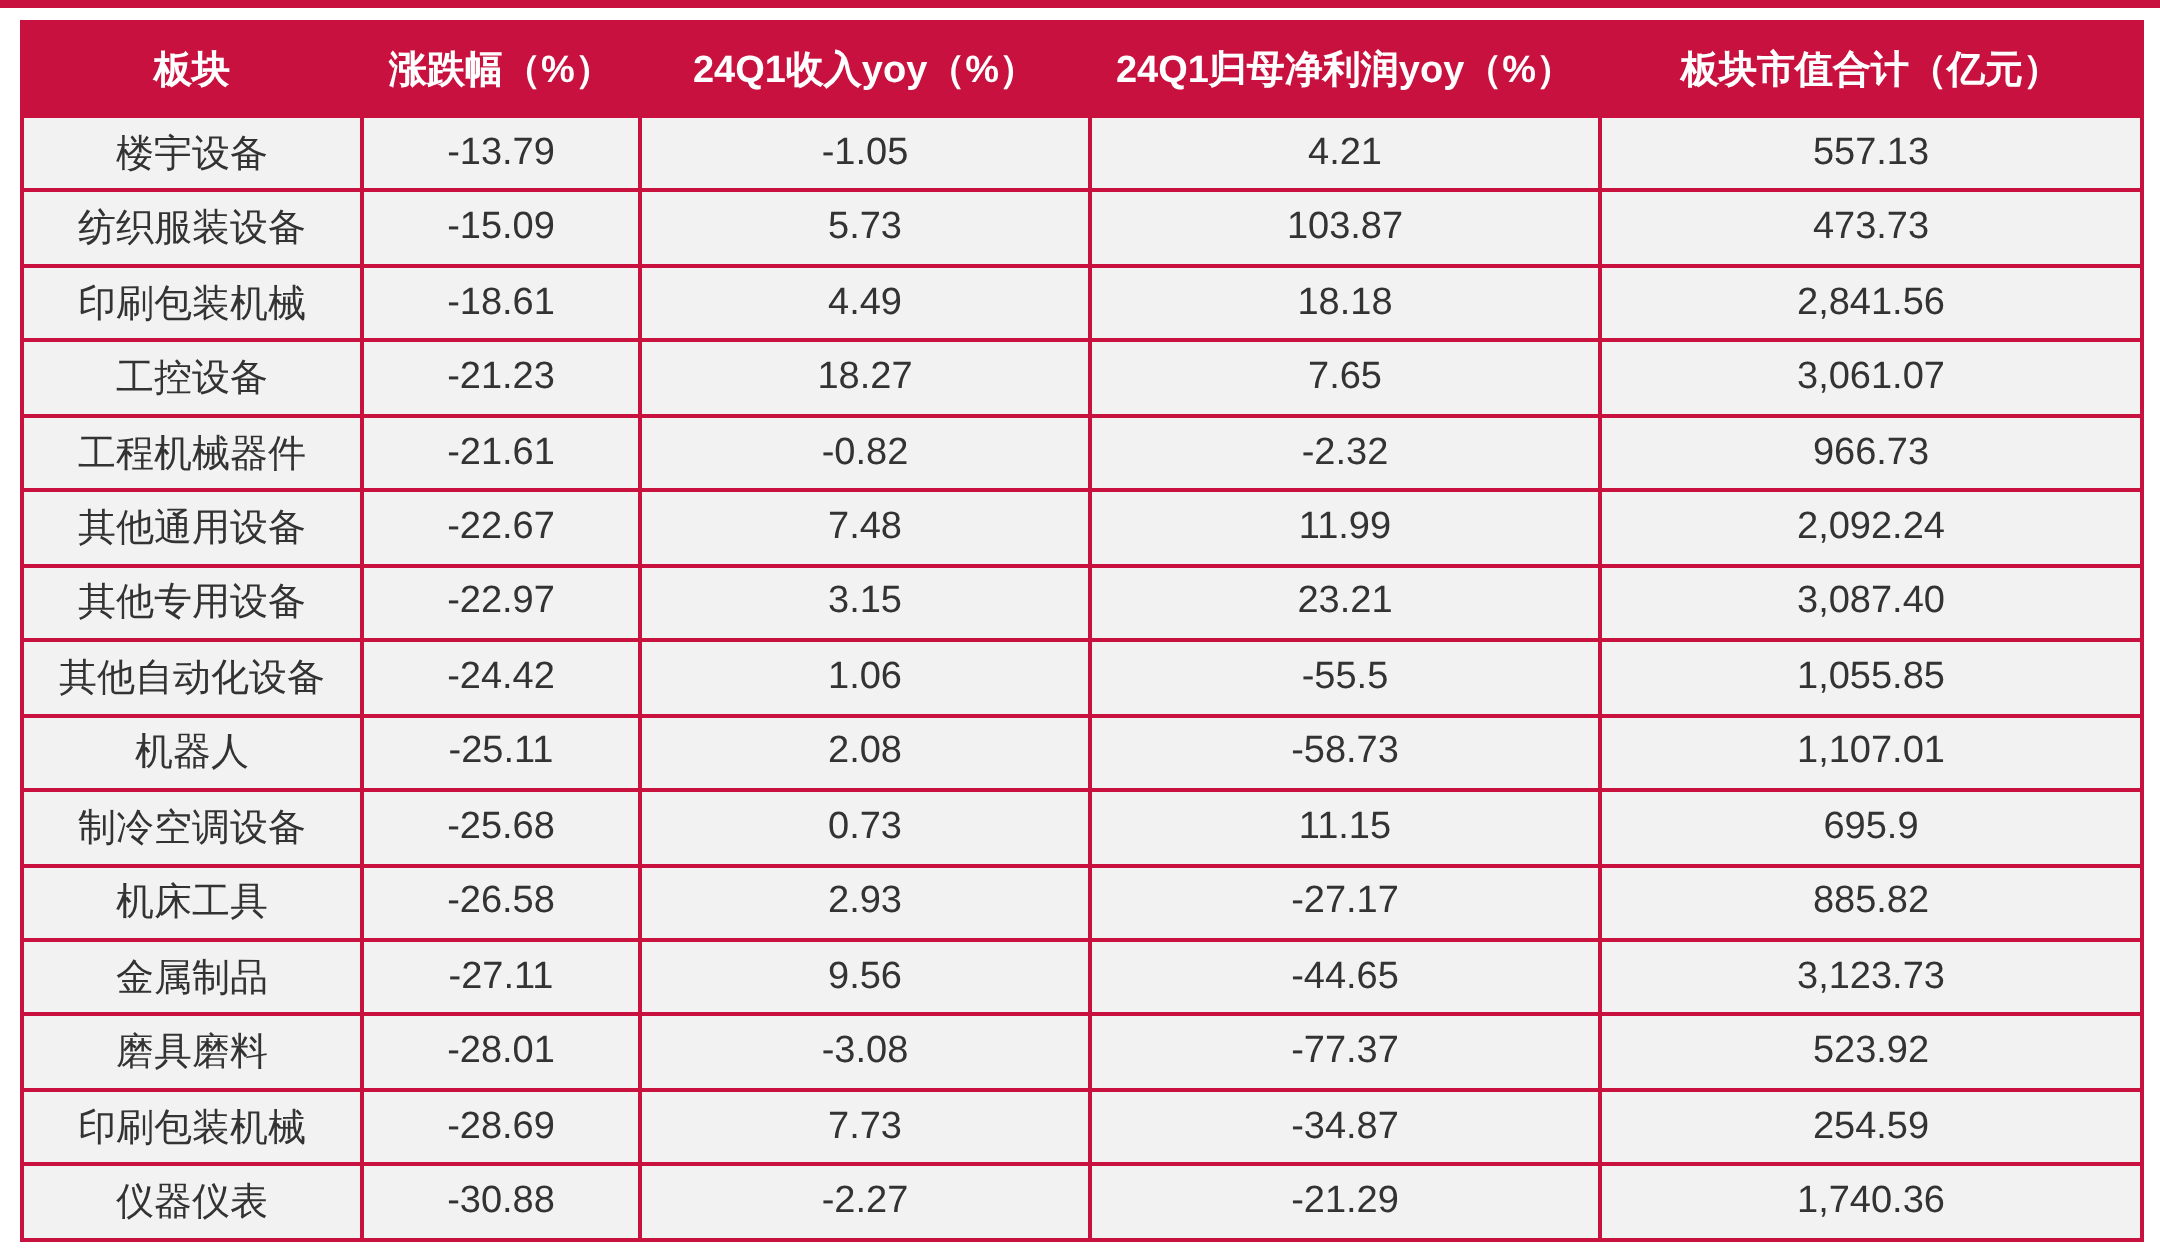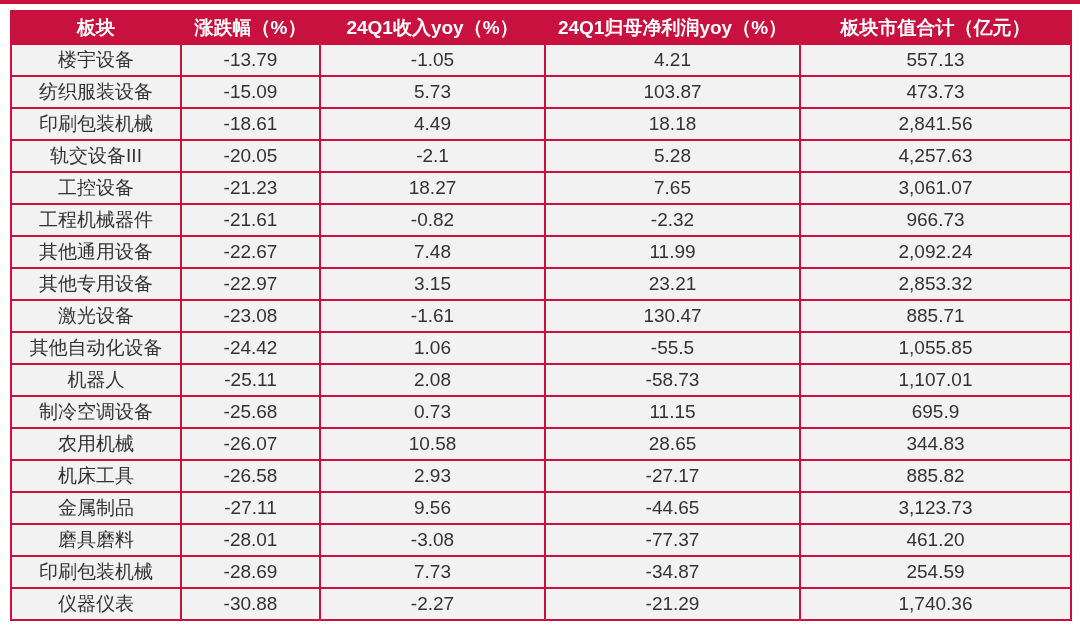--- a/index.html
+++ b/index.html
@@ -36,21 +36,21 @@
     vertical-align: middle;
     white-space: nowrap;
     overflow: hidden;
     padding: 0 4px;
   }
   .sector-table th {
     background: var(--accent);
     color: var(--header-text);
     font-weight: bold;
     font-size: 19px;
-    height: 33px;
+    height: 47px;
   }
   .sector-table td {
     background: var(--row-bg);
     color: var(--text);
     font-size: 19px;
   }
 </style>
 </head>
 <body>
 
@@ -90,27 +90,20 @@
           <td>473.73</td>
         </tr>
       <tr>
           <td>印刷包装机械</td>
           <td>-18.61</td>
           <td>4.49</td>
           <td>18.18</td>
           <td>2,841.56</td>
         </tr>
       <tr>
-          <td>轨交设备III</td>
-          <td>-20.05</td>
-          <td>-2.1</td>
-          <td>5.28</td>
-          <td>4,257.63</td>
-        </tr>
-      <tr>
           <td>工控设备</td>
           <td>-21.23</td>
           <td>18.27</td>
           <td>7.65</td>
           <td>3,061.07</td>
         </tr>
       <tr>
           <td>工程机械器件</td>
           <td>-21.61</td>
           <td>-0.82</td>
@@ -122,28 +115,21 @@
           <td>-22.67</td>
           <td>7.48</td>
           <td>11.99</td>
           <td>2,092.24</td>
         </tr>
       <tr>
           <td>其他专用设备</td>
           <td>-22.97</td>
           <td>3.15</td>
           <td>23.21</td>
-          <td>2,853.32</td>
-        </tr>
-      <tr>
-          <td>激光设备</td>
-          <td>-23.08</td>
-          <td>-1.61</td>
-          <td>130.47</td>
-          <td>885.71</td>
+          <td>3,087.40</td>
         </tr>
       <tr>
           <td>其他自动化设备</td>
           <td>-24.42</td>
           <td>1.06</td>
           <td>-55.5</td>
           <td>1,055.85</td>
         </tr>
       <tr>
           <td>机器人</td>
@@ -153,46 +139,39 @@
           <td>1,107.01</td>
         </tr>
       <tr>
           <td>制冷空调设备</td>
           <td>-25.68</td>
           <td>0.73</td>
           <td>11.15</td>
           <td>695.9</td>
         </tr>
       <tr>
-          <td>农用机械</td>
-          <td>-26.07</td>
-          <td>10.58</td>
-          <td>28.65</td>
-          <td>344.83</td>
-        </tr>
-      <tr>
           <td>机床工具</td>
           <td>-26.58</td>
           <td>2.93</td>
           <td>-27.17</td>
           <td>885.82</td>
         </tr>
       <tr>
           <td>金属制品</td>
           <td>-27.11</td>
           <td>9.56</td>
           <td>-44.65</td>
           <td>3,123.73</td>
         </tr>
       <tr>
           <td>磨具磨料</td>
           <td>-28.01</td>
           <td>-3.08</td>
           <td>-77.37</td>
-          <td>461.20</td>
+          <td>523.92</td>
         </tr>
       <tr>
           <td>印刷包装机械</td>
           <td>-28.69</td>
           <td>7.73</td>
           <td>-34.87</td>
           <td>254.59</td>
         </tr>
       <tr>
           <td>仪器仪表</td>

